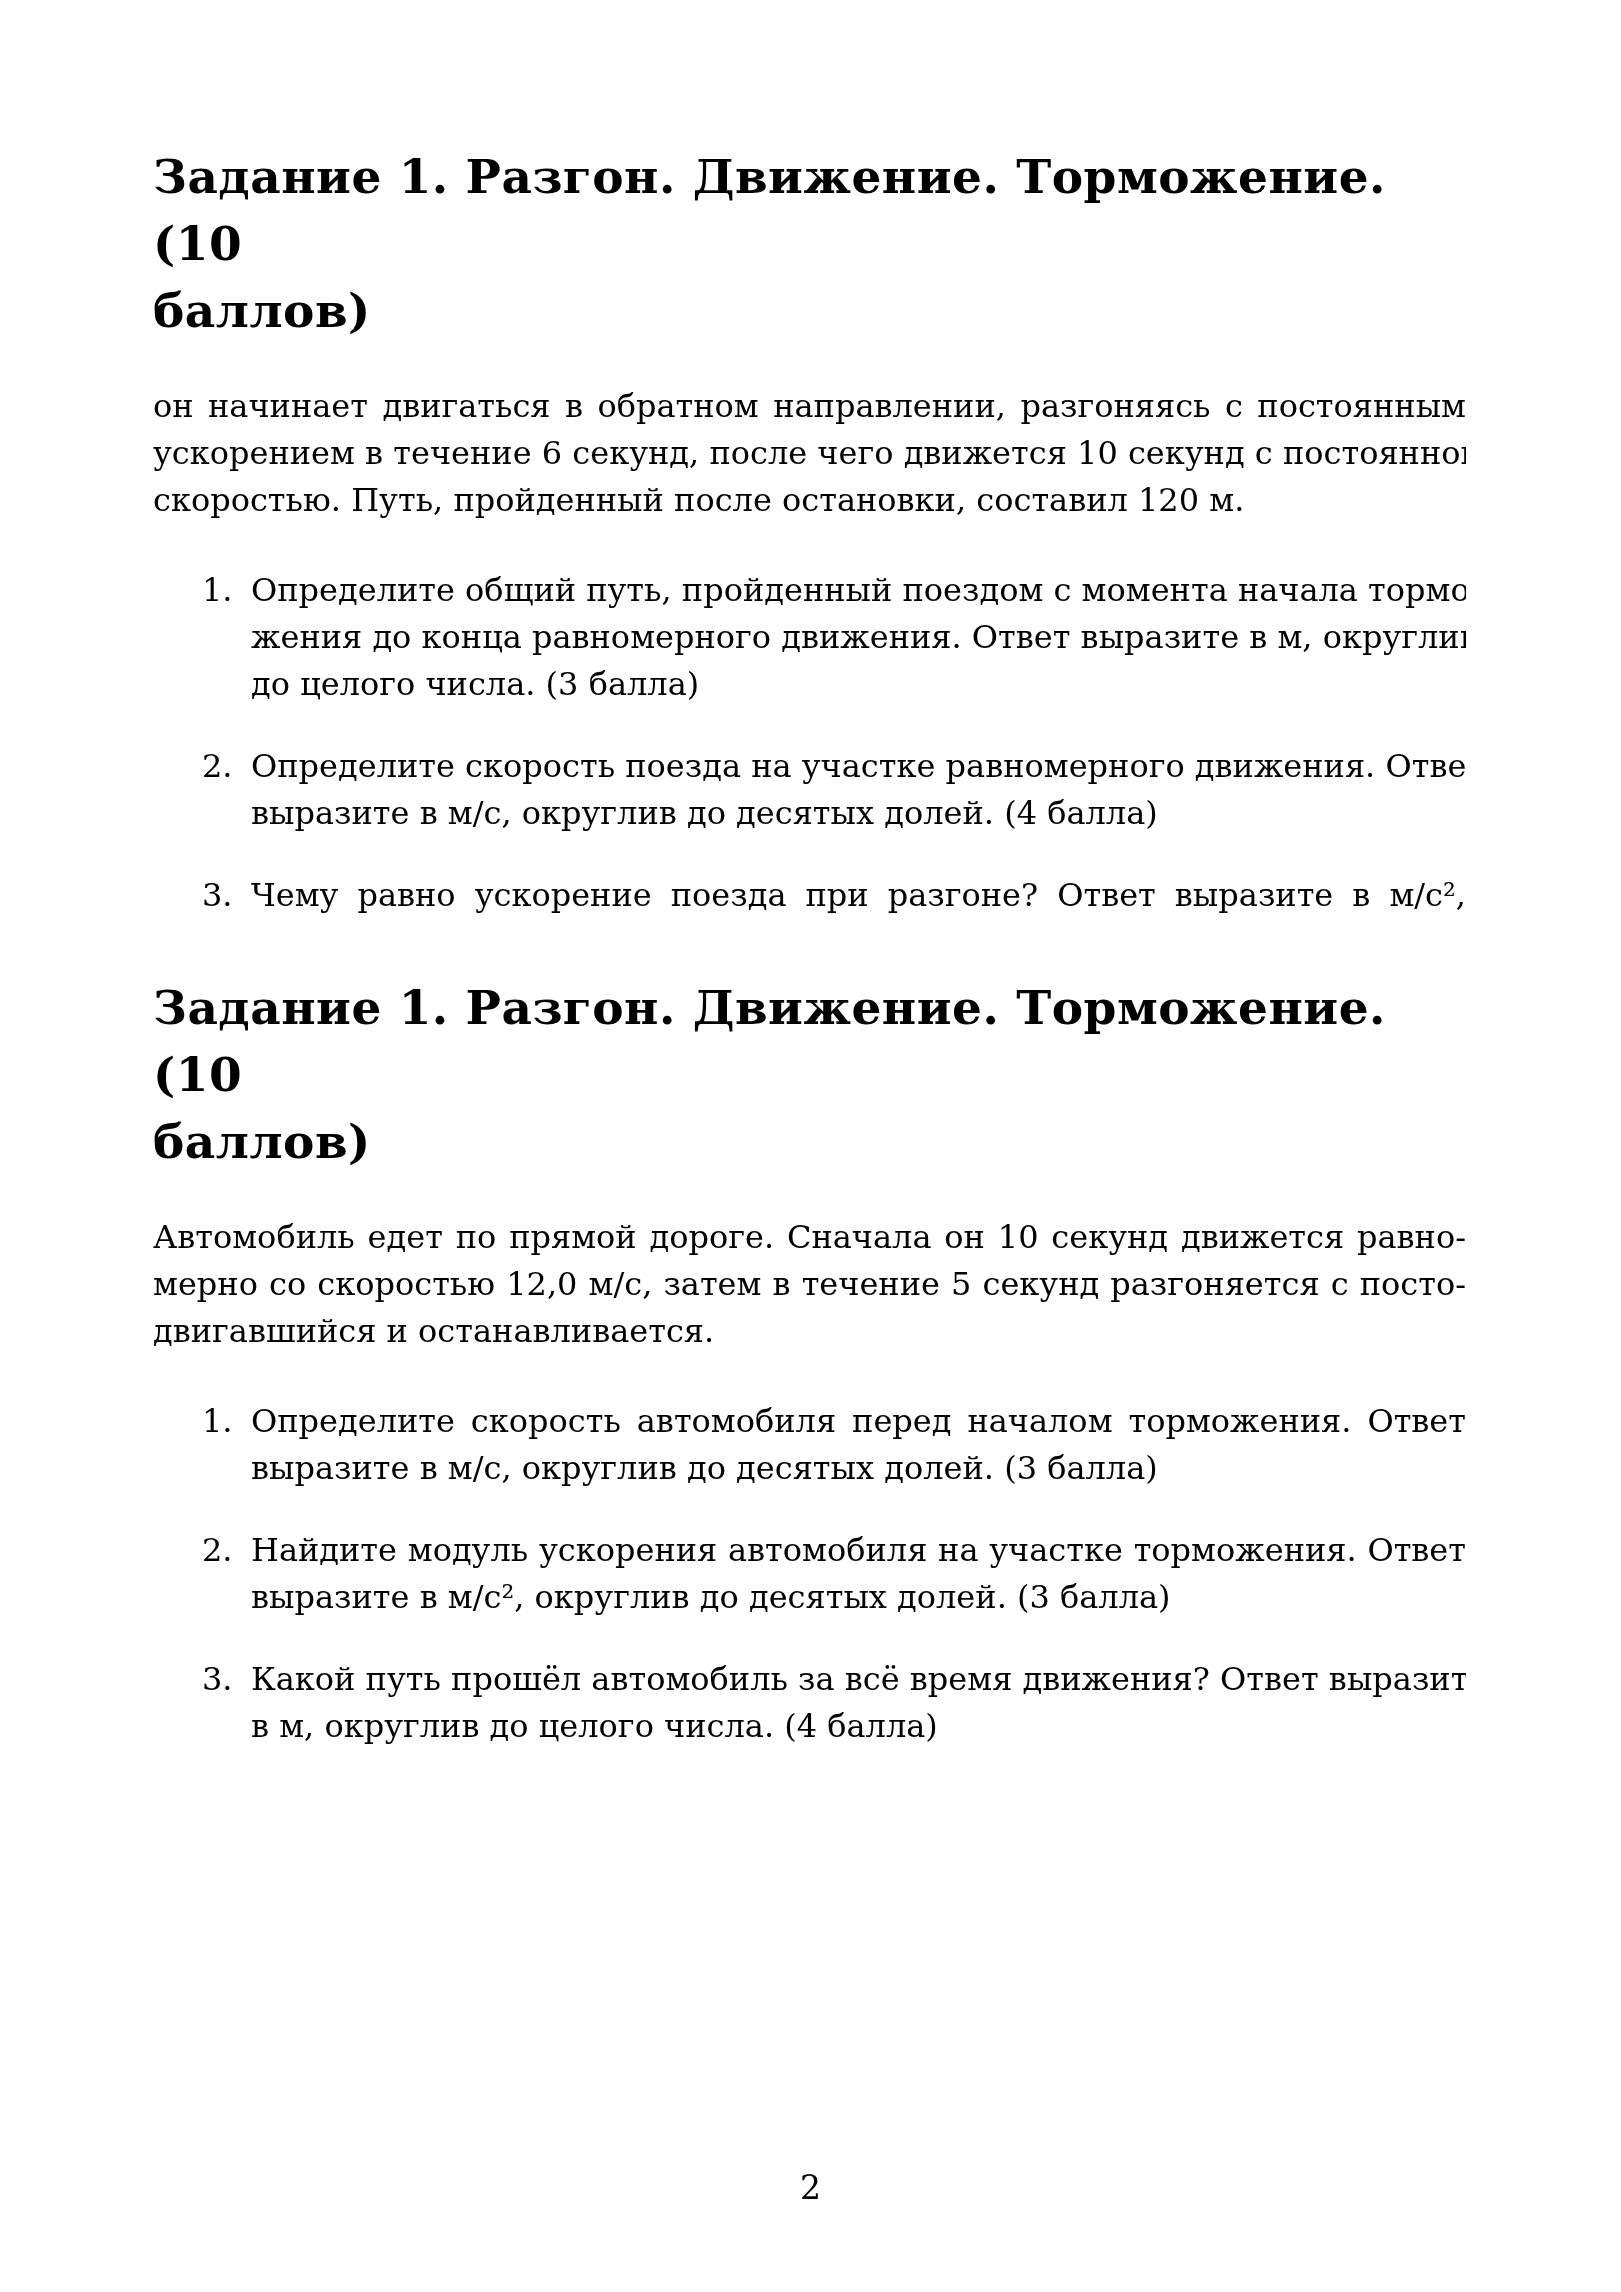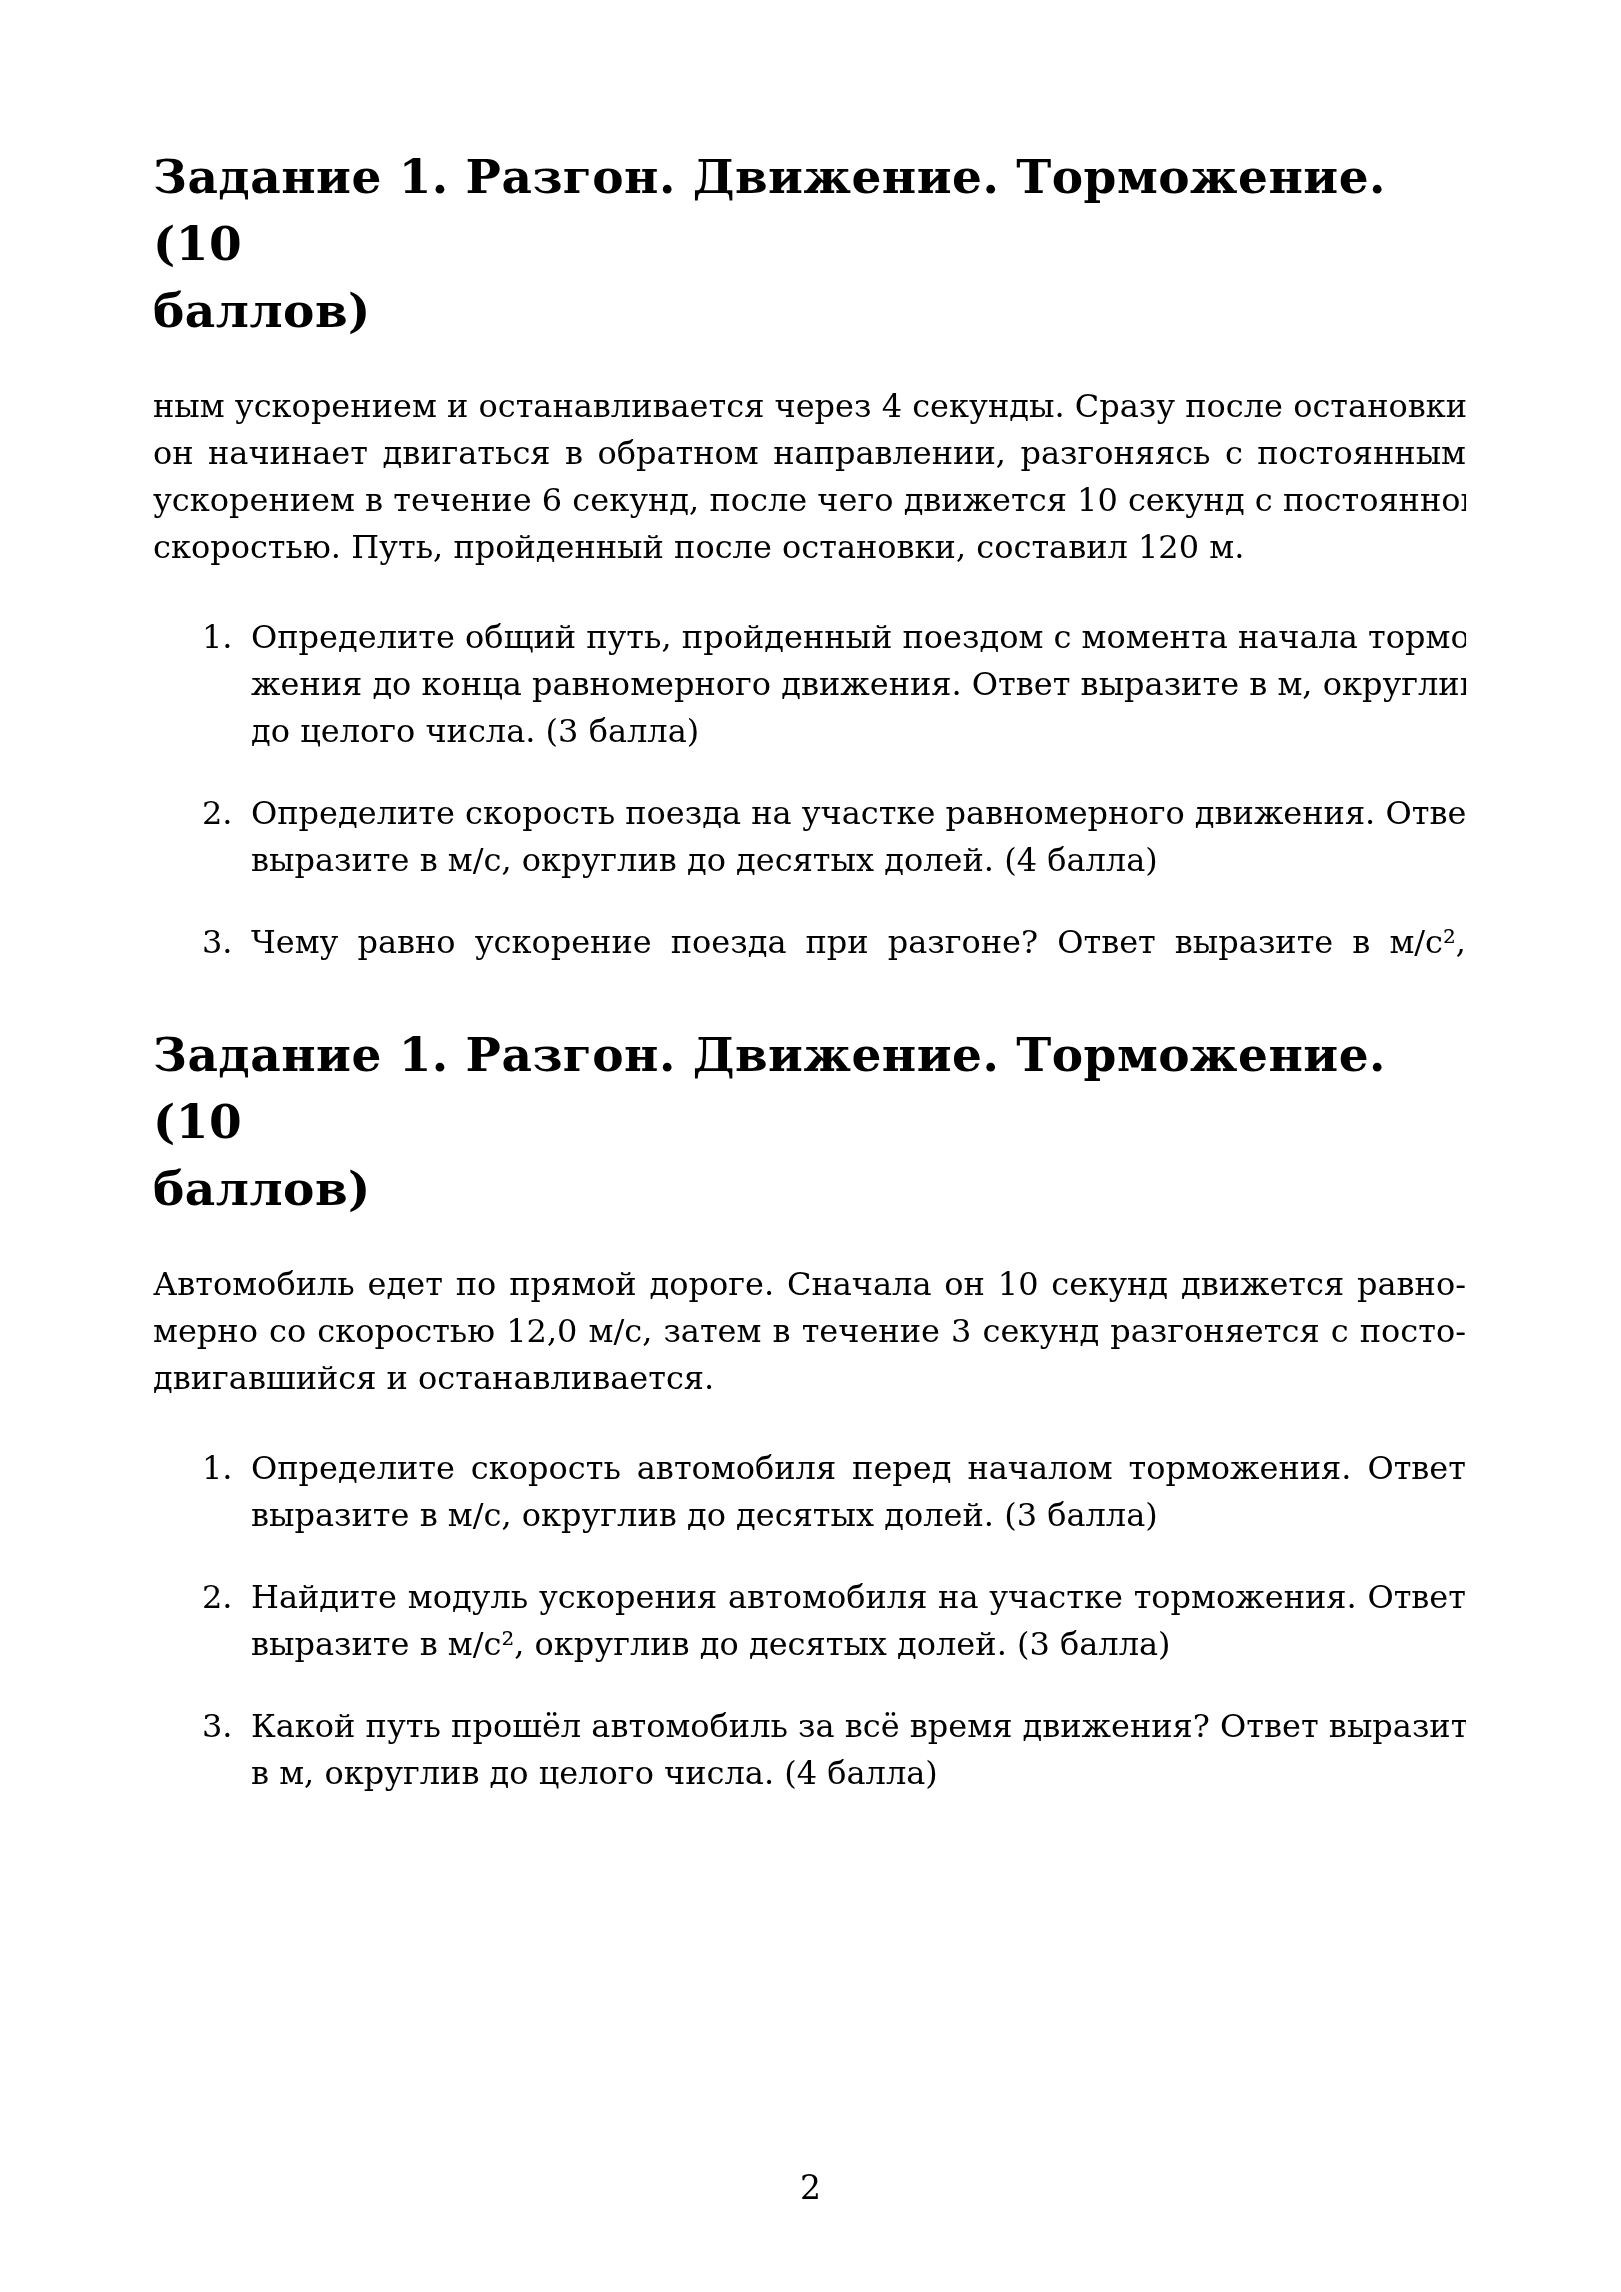--- a/index.html
+++ b/index.html
@@ -74,21 +74,20 @@
 <body>
 
 <div class="content">
 
   <div class="section-title title-first">
     <div>Задание 1. Разгон. Движение. Торможение. (10</div>
     <div>баллов)</div>
   </div>
 
   <div class="para">
-    <div class="jline">ным ускорением и останавливается через 4 секунды. Сразу после остановки</div>
     <div class="jline">он начинает двигаться в обратном направлении, разгоняясь с постоянным</div>
     <div class="jline">ускорением в течение 6 секунд, после чего движется 10 секунд с постоянной</div>
     <div class="jline last">скоростью. Путь, пройденный после остановки, составил 120 м.</div>
   </div>
 
   <div class="list">
     <div class="list-item first">
       <span class="item-label">1.</span>
       <div class="jline">Определите общий путь, пройденный поездом с момента начала тормо-</div>
       <div class="jline">жения до конца равномерного движения. Ответ выразите в м, округлив</div>
@@ -105,21 +104,21 @@
     </div>
   </div>
 
   <div class="section-title title-second">
     <div>Задание 1. Разгон. Движение. Торможение. (10</div>
     <div>баллов)</div>
   </div>
 
   <div class="para">
     <div class="jline">Автомобиль едет по прямой дороге. Сначала он 10 секунд движется равно-</div>
-    <div class="jline">мерно со скоростью 12,0 м/с, затем в течение 3 секунд разгоняется с посто-</div>
+    <div class="jline">мерно со скоростью 12,0 м/с, затем в течение 5 секунд разгоняется с посто-</div>
     <div class="jline last">двигавшийся и останавливается.</div>
   </div>
 
   <div class="list">
     <div class="list-item first">
       <span class="item-label">1.</span>
       <div class="jline">Определите скорость автомобиля перед началом торможения. Ответ</div>
       <div class="jline last">выразите в м/с, округлив до десятых долей. (3 балла)</div>
     </div>
     <div class="list-item">

